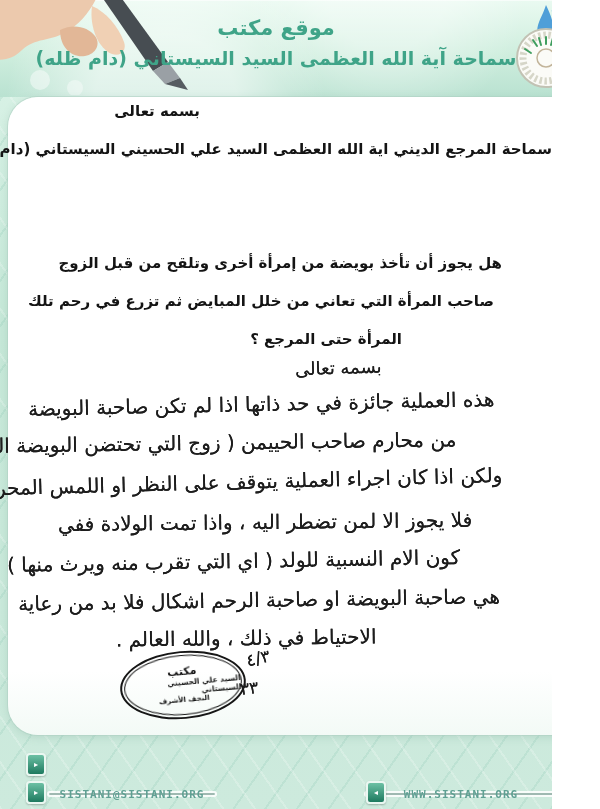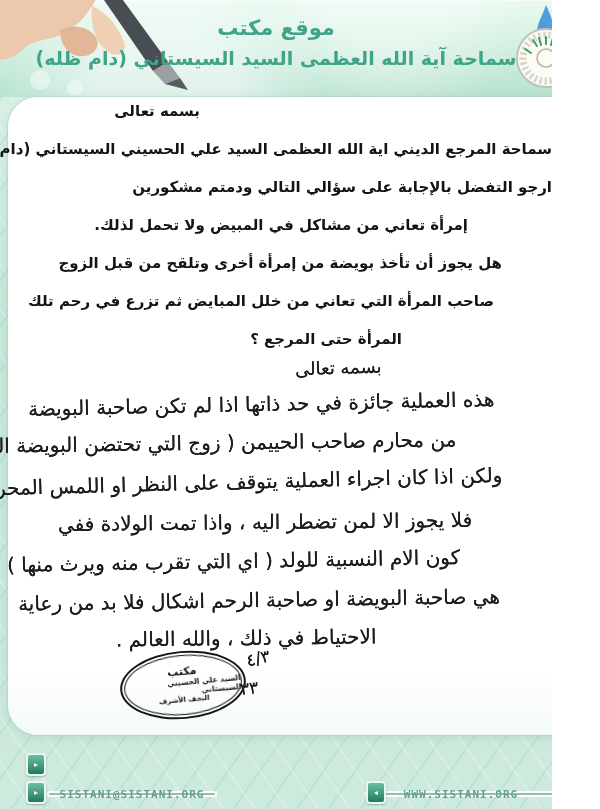--- a/index.html
+++ b/index.html
@@ -123,22 +123,20 @@
           <line x1="35" y1="41" x2="33" y2="34"></line>
         <line x1="45" y1="41" x2="47" y2="34"></line>
       </g>
     </svg>
   </div>
 
   <div class="panel"></div>
 
   <div class="qline" id="q-basmala">بسمه تعالى</div>
   <div class="qline center" id="q0">سماحة المرجع الديني اية الله العظمى السيد علي الحسيني السيستاني (دام ظله)</div>
-  <div class="qline center" id="q1">ارجو التفضل بالإجابة على سؤالي التالي ودمتم مشكورين</div>
-  <div class="qline" id="q2">إمرأة تعاني من مشاكل في المبيض ولا تحمل لذلك.</div>
   <div class="qline" id="q3">هل يجوز أن تأخذ بويضة من إمرأة أخرى وتلقح من قبل الزوج</div>
   <div class="qline" id="q4">صاحب المرأة التي تعاني من خلل المبايض ثم تزرع في رحم تلك</div>
   <div class="qline" id="q5">المرأة حتى المرجع ؟</div>
 
   <div class="aline" id="a-basmala">بسمه تعالى</div>
   <div class="aline" id="a0">هذه العملية جائزة في حد ذاتها اذا لم تكن صاحبة البويضة</div>
   <div class="aline" id="a1">من محارم صاحب الحييمن ( زوج التي تحتضن البويضة الملقحة )</div>
   <div class="aline" id="a2">ولكن اذا كان اجراء العملية يتوقف على النظر او اللمس المحرمين</div>
   <div class="aline" id="a3">فلا يجوز الا لمن تضطر اليه ، واذا تمت الولادة ففي</div>
   <div class="aline" id="a4">كون الام النسبية للولد ( اي التي تقرب منه ويرث منها )</div>

